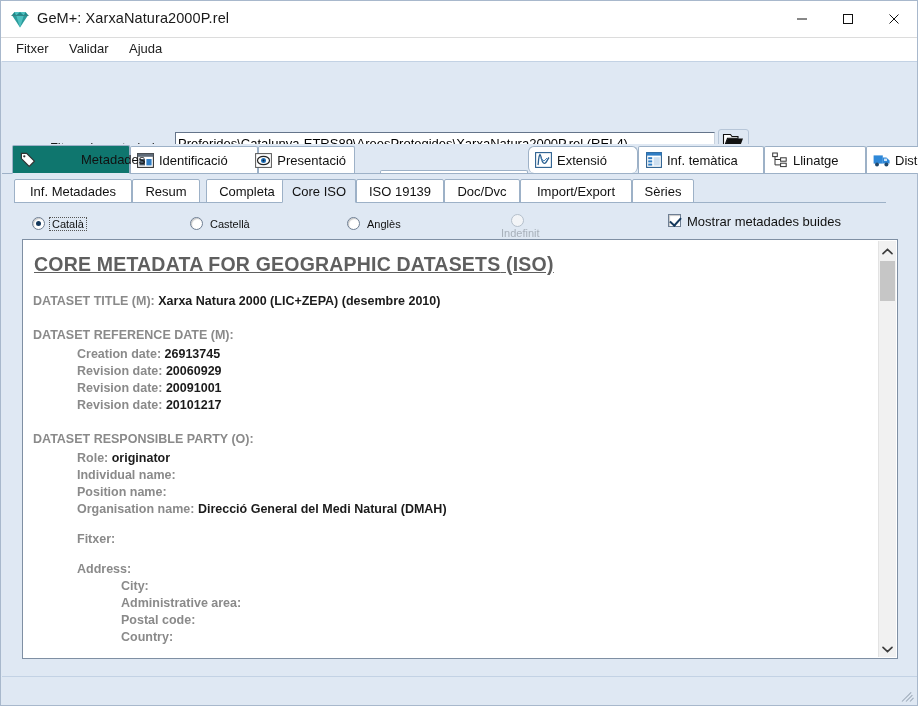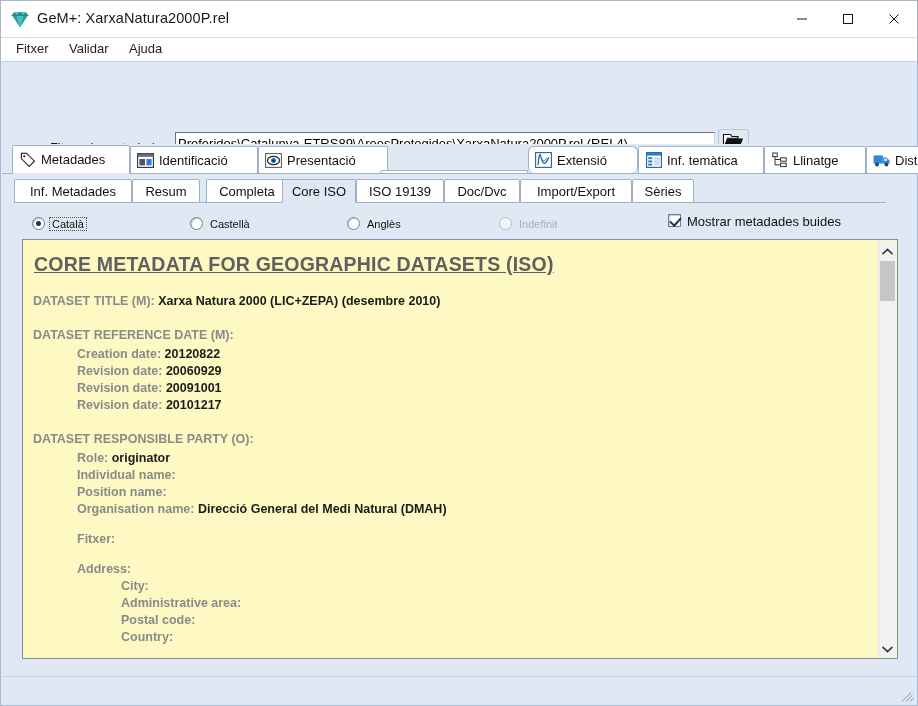--- a/index.html
+++ b/index.html
@@ -115,24 +115,25 @@
     border: 1px solid #9db1c7;
     border-bottom: none;
     box-sizing: border-box;
     display: flex; align-items: center;
     font-size: 13px; color: #111;
     white-space: nowrap;
     cursor: default;
     border-radius: 2px 2px 0 0;
   }
   .otab.selected {
-    background: #ffffff;
+    background: #0f766e;
     top: 1px; height: 29px;
     z-index: 5;
     border-bottom: 1px solid #dfe8f3;
+    gap: 40px;
   }
   .otab .ticon {
     width: 17px; height: 17px; margin: 0 5px 0 6px;
     flex: 0 0 auto;
     display: flex; align-items: center; justify-content: center;
   }
   .otab .tlabel { padding-right: 8px; }
 
   
   .panel {
@@ -208,21 +209,21 @@
     content: ""; position: absolute;
     left: 3px; top: 0px; width: 5px; height: 9px;
     border-right: 2px solid #14385c; border-bottom: 2px solid #14385c;
     transform: rotate(42deg);
   }
 
   
   .contentbox {
     position: absolute; left: 20px; top: 65px;
     width: 876px; height: 420px;
-    background: #fef9c3;
+    background: #ffffff;
     border: 1px solid #7f8fa3;
     box-sizing: border-box;
     overflow: hidden;
   }
   .contentinner {
     position: absolute; left: 0; top: 0;
     width: 856px; height: 418px;
     overflow: hidden;
     padding: 10px 0 0 10px;
     box-sizing: border-box;
@@ -398,21 +399,21 @@
         <svg width="17" height="15" viewBox="0 0 17 15">
           <rect x="0.6" y="0.6" width="15.8" height="13.8" fill="#fff" stroke="#333" stroke-width="1.1"></rect>
           <rect x="0.6" y="0.6" width="15.8" height="3.2" fill="#5f6b78"></rect>
           <rect x="2.4" y="6" width="5.6" height="6.4" fill="#4a5866"></rect>
           <rect x="9.4" y="6" width="5.2" height="6.4" fill="#2f7dc4"></rect>
         </svg>
       </span>
       <span class="tlabel">Identificació</span>
     </div>
 
-    <div class="otab" style="left:256px; width:130px;">
+    <div class="otab" style="left:256px; width:97px;justify-content:flex-end;">
       <span class="ticon">
         <svg width="17" height="15" viewBox="0 0 17 15">
           <rect x="0.6" y="0.6" width="15.8" height="13.8" fill="#fff" stroke="#555" stroke-width="1"></rect>
           <ellipse cx="8.5" cy="7.5" rx="6" ry="4.2" fill="none" stroke="#222" stroke-width="1.2"></ellipse>
           <circle cx="8.5" cy="7.5" r="2.5" fill="#1f6fb8"></circle>
           <circle cx="8.5" cy="7.5" r="1" fill="#08203a"></circle>
         </svg>
       </span>
       <span class="tlabel">Presentació</span>
     </div>
@@ -514,21 +515,21 @@
         <span class="rlabel">Català</span>
       </div>
       <div class="radio" style="left:188px;">
         <span class="dot"></span>
         <span class="rlabel">Castellà</span>
       </div>
       <div class="radio" style="left:345px;">
         <span class="dot"></span>
         <span class="rlabel">Anglès</span>
       </div>
-      <div class="radio disabled" style="left:497px;">
+      <div class="radio disabled" style="left:497px;flex-direction:column;">
         <span class="dot"></span>
         <span class="rlabel">Indefinit</span>
       </div>
     </div>
 
     <div class="checkrow checked" style="left:666px;">
       <span class="cbox"></span>
       <span>Mostrar metadades buides</span>
     </div>
 
@@ -544,21 +545,21 @@
           <div class="ln sect">
             <span>DATASET TITLE (M):</span>
             <span class="val">Xarxa Natura 2000 (LIC+ZEPA) (desembre 2010)</span>
           </div>
         </div>
 
         <div class="blk">
           <div class="ln sect">DATASET REFERENCE DATE (M):</div>
           <div class="ln i1">
             <span>Creation date:</span>
-            <span class="val">20120822</span>
+            <span class="val">26913745</span>
           </div>
           <div class="ln i1">
             <span>Revision date:</span>
             <span class="val">20060929</span>
           </div>
           <div class="ln i1">
             <span>Revision date:</span>
             <span class="val">20091001</span>
           </div>
           <div class="ln i1">

